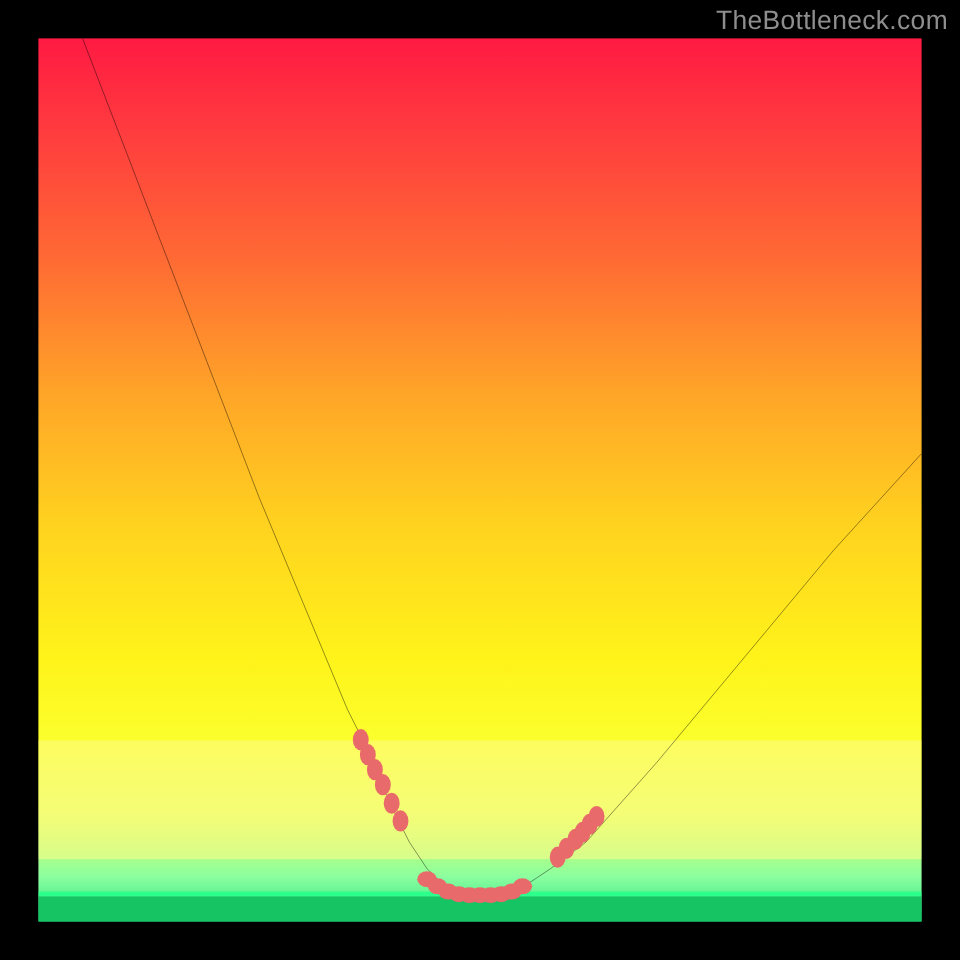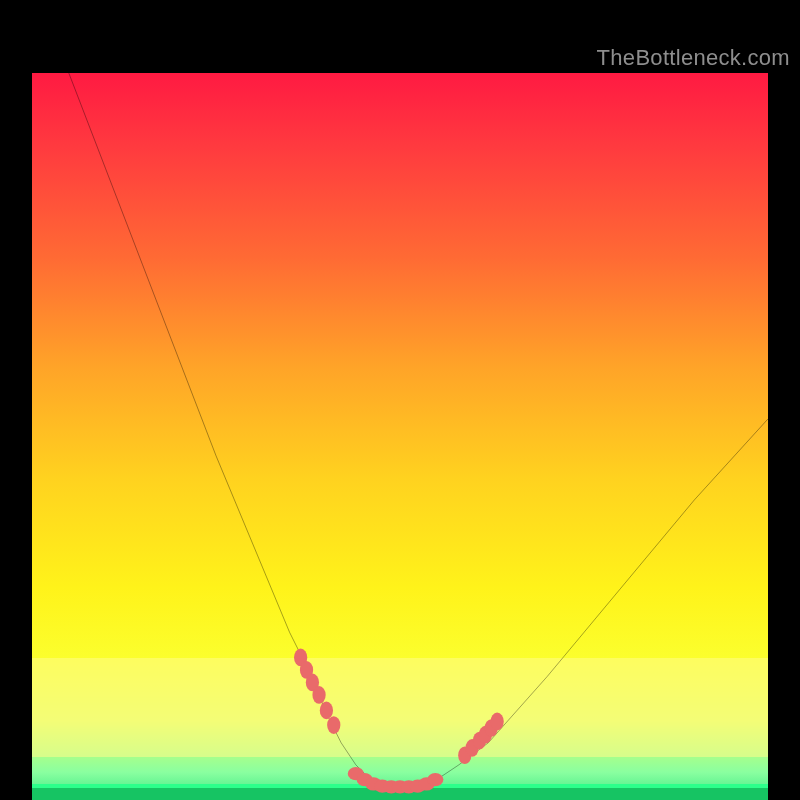--- a/index.html
+++ b/index.html
@@ -11,21 +11,20 @@
     background: #000;
     font-family: Arial, Helvetica, sans-serif;
   }
   .frame {
     position: absolute;
     left: 0;
     top: 0;
     width: 800px;
     height: 644px;
     background: #000;
-    margin-top: 41px;
   }
   .plot {
     position: absolute;
     left: 32px;
     top: 32px;
     width: 736px;
     height: 736px;
     background: linear-gradient(to bottom,
       #ff1a42 0%,
       #ff3a3f 10%,

